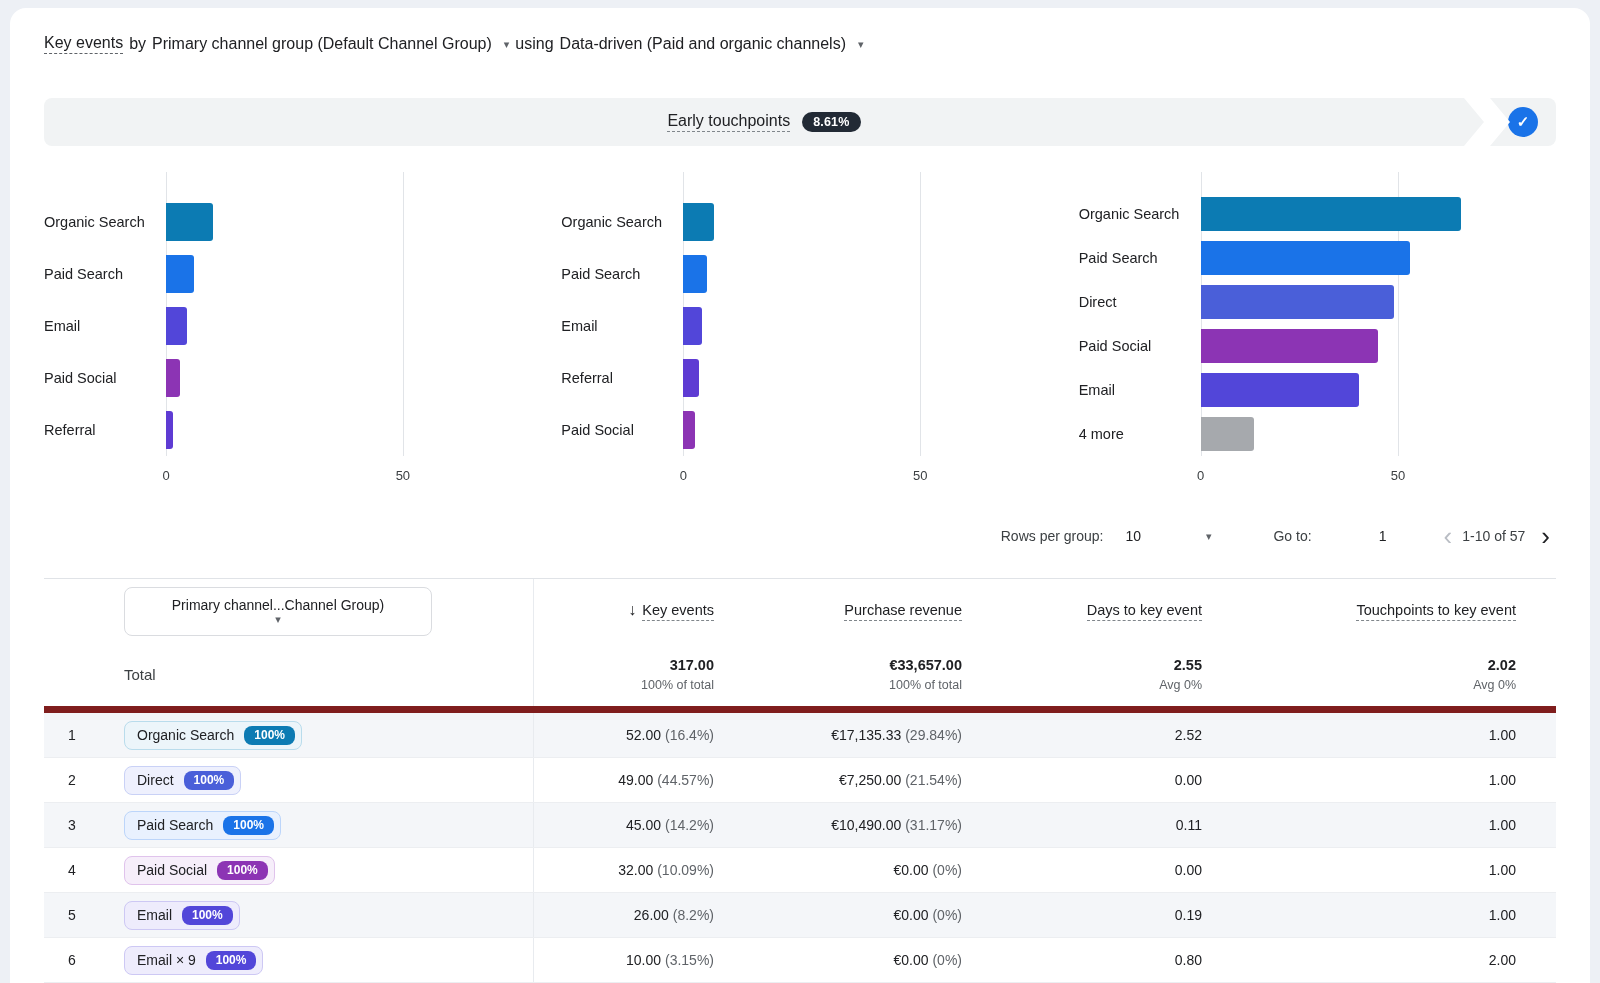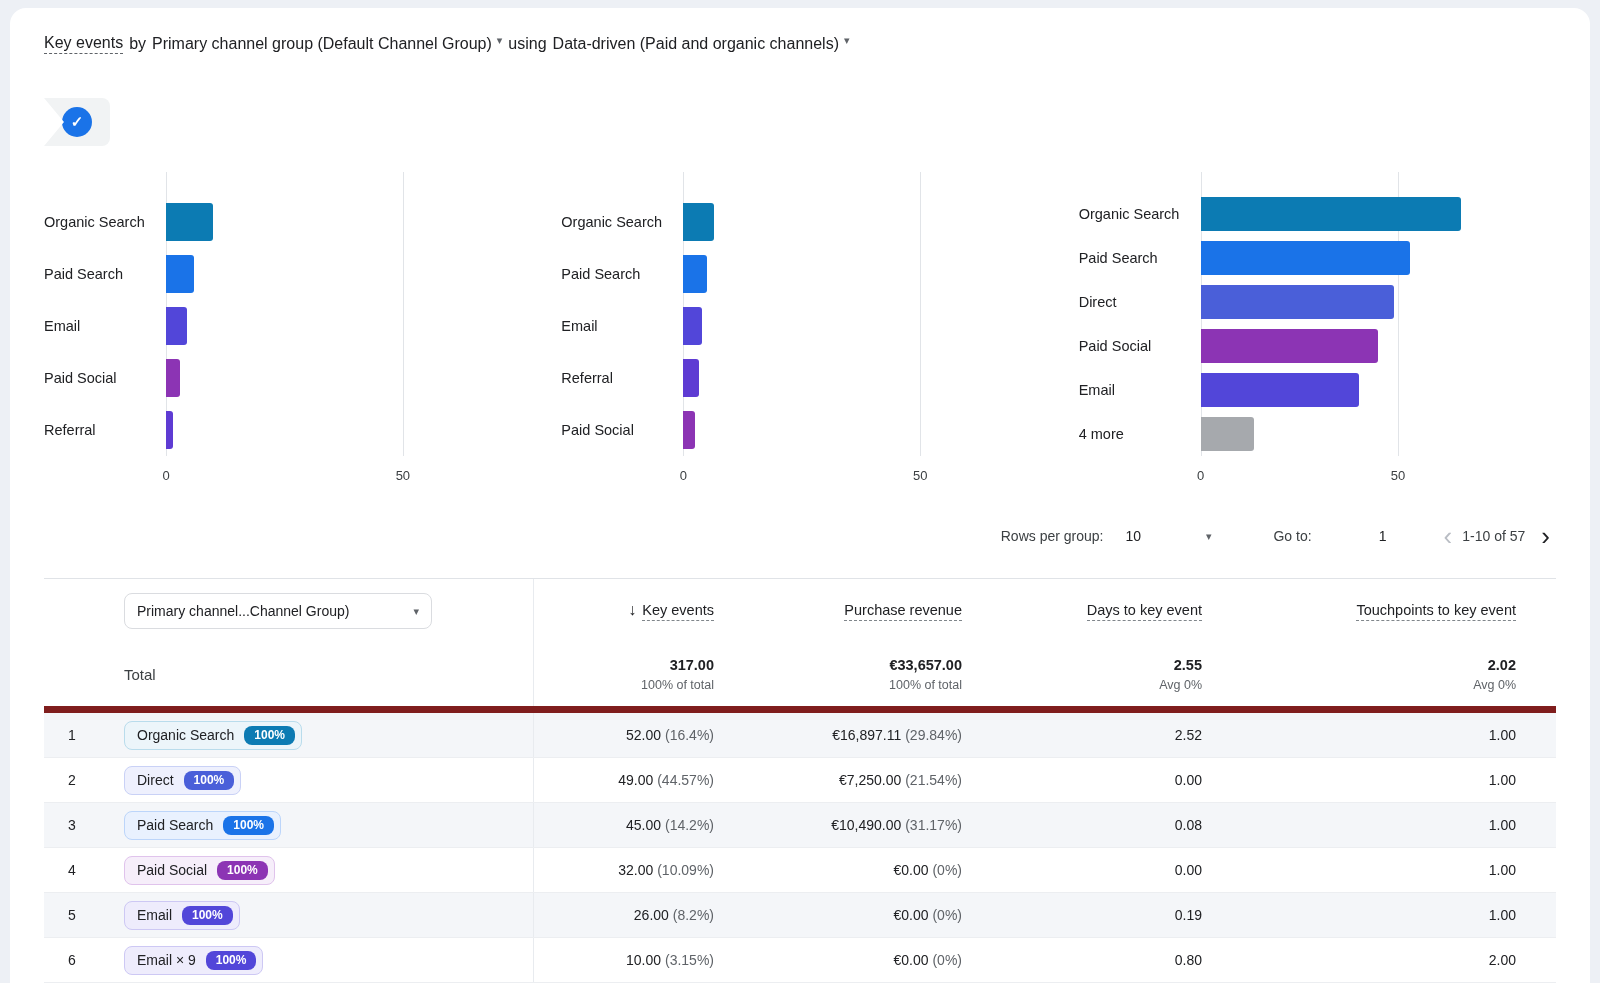--- a/index.html
+++ b/index.html
@@ -22,21 +22,21 @@
     display: flex;
     align-items: center;
     gap: 6px;
     font-size: 16px;
     color: #202124;
     height: 24px;
   }
   .term { border-bottom: 1.5px dashed #5f6368; padding-bottom: 1px; cursor: default; }
   .inline-picker {
     background: none; border: none; font: inherit; color: inherit;
-    display: inline-flex; gap: 5px; cursor: pointer; padding: 0;
+    display: inline-flex; align-items: center; gap: 12px; cursor: pointer; padding: 0;
   }
   .caret { font-size: 11px; color: #5f6368; line-height: 1; }
 
   
   .funnel { display: flex; gap: 6px; margin-top: 42px; }
   .stage {
     flex: 1; height: 48px; background: #f1f3f4;
     display: flex; align-items: center; justify-content: center; gap: 12px;
     cursor: pointer;
   }
@@ -118,21 +118,21 @@
   .c-channel { align-self: stretch; display: flex; align-items: center; padding-left: 24px; border-right: 1px solid #e8ebef; }
   .t-row .c-channel, .t-head .c-channel, .t-total .c-channel { height: 100%; }
   .c-idx { text-align: center; font-size: 14px; color: #202124; }
   .c-num { text-align: right; font-size: 14px; color: #202124; }
   .c-num.last { padding-right: 40px; }
   .t-head { height: 64px; }
   .dim-dd {
     background: #fff; border: 1px solid #dadce0; border-radius: 8px;
     font: inherit; font-size: 14px; color: #202124;
     display: inline-flex; align-items: center; justify-content: space-between;
-    width: 308px; padding: 9px 12px; cursor: pointer;
+    width: 308px; padding: 9px 12px; cursor: pointer; flex-direction: column;
   }
   .dd-caret { font-size: 11px; color: #5f6368; }
   .col-label {
     font-size: 14.5px; color: #202124; border-bottom: 1.5px dashed #80868b;
     padding-bottom: 2px; cursor: pointer; display: inline-block;
   }
   .sort-arrow { font-size: 16px; margin-right: 6px; color: #202124; }
   .t-total { height: 70px; border-bottom: 7px solid #7f1d1d; }
   .total-label { font-size: 15px; color: #3c4043; }
   .tot-val { font-size: 14.5px; font-weight: 600; color: #202124; }
@@ -172,20 +172,24 @@
       <span class="caret">▾</span>
     </button>
     <span>using</span>
     <button class="inline-picker">
       <span>Data-driven (Paid and organic channels)</span>
       <span class="caret">▾</span>
     </button>
   </div>
 
   <div class="funnel">
+    <div class="stage first">
+      <span class="stage-label">Early touchpoints</span>
+      <span class="stage-pct">8.61%</span>
+    </div>
     <div class="stage-check">
       <span class="check-circle">✓</span>
     </div>
   </div>
 
   <div class="charts">
 
     <section class="chart">
       <div class="chart-rows">
         <div class="plot-overlay">
@@ -385,21 +389,21 @@
 
     <div class="t-row t-grid alt">
       <div class="c-idx">1</div>
       <div class="c-channel">
         <span class="badge" data-color="organic">
           <span>Organic Search</span>
           <span class="pill">100%</span>
         </span>
       </div>
       <div class="c-num"><span>52.00</span> <span class="val-pct">(16.4%)</span></div>
-      <div class="c-num"><span>€16,897.11</span> <span class="val-pct">(29.84%)</span></div>
+      <div class="c-num"><span>€17,135.33</span> <span class="val-pct">(29.84%)</span></div>
       <div class="c-num">2.52</div>
       <div class="c-num last">1.00</div>
     </div>
 
     <div class="t-row t-grid">
       <div class="c-idx">2</div>
       <div class="c-channel">
         <span class="badge" data-color="direct">
           <span>Direct</span>
           <span class="pill">100%</span>
@@ -414,21 +418,21 @@
     <div class="t-row t-grid alt">
       <div class="c-idx">3</div>
       <div class="c-channel">
         <span class="badge" data-color="paid-search">
           <span>Paid Search</span>
           <span class="pill">100%</span>
         </span>
       </div>
       <div class="c-num"><span>45.00</span> <span class="val-pct">(14.2%)</span></div>
       <div class="c-num"><span>€10,490.00</span> <span class="val-pct">(31.17%)</span></div>
-      <div class="c-num">0.08</div>
+      <div class="c-num">0.11</div>
       <div class="c-num last">1.00</div>
     </div>
 
     <div class="t-row t-grid">
       <div class="c-idx">4</div>
       <div class="c-channel">
         <span class="badge" data-color="paid-social">
           <span>Paid Social</span>
           <span class="pill">100%</span>
         </span>

